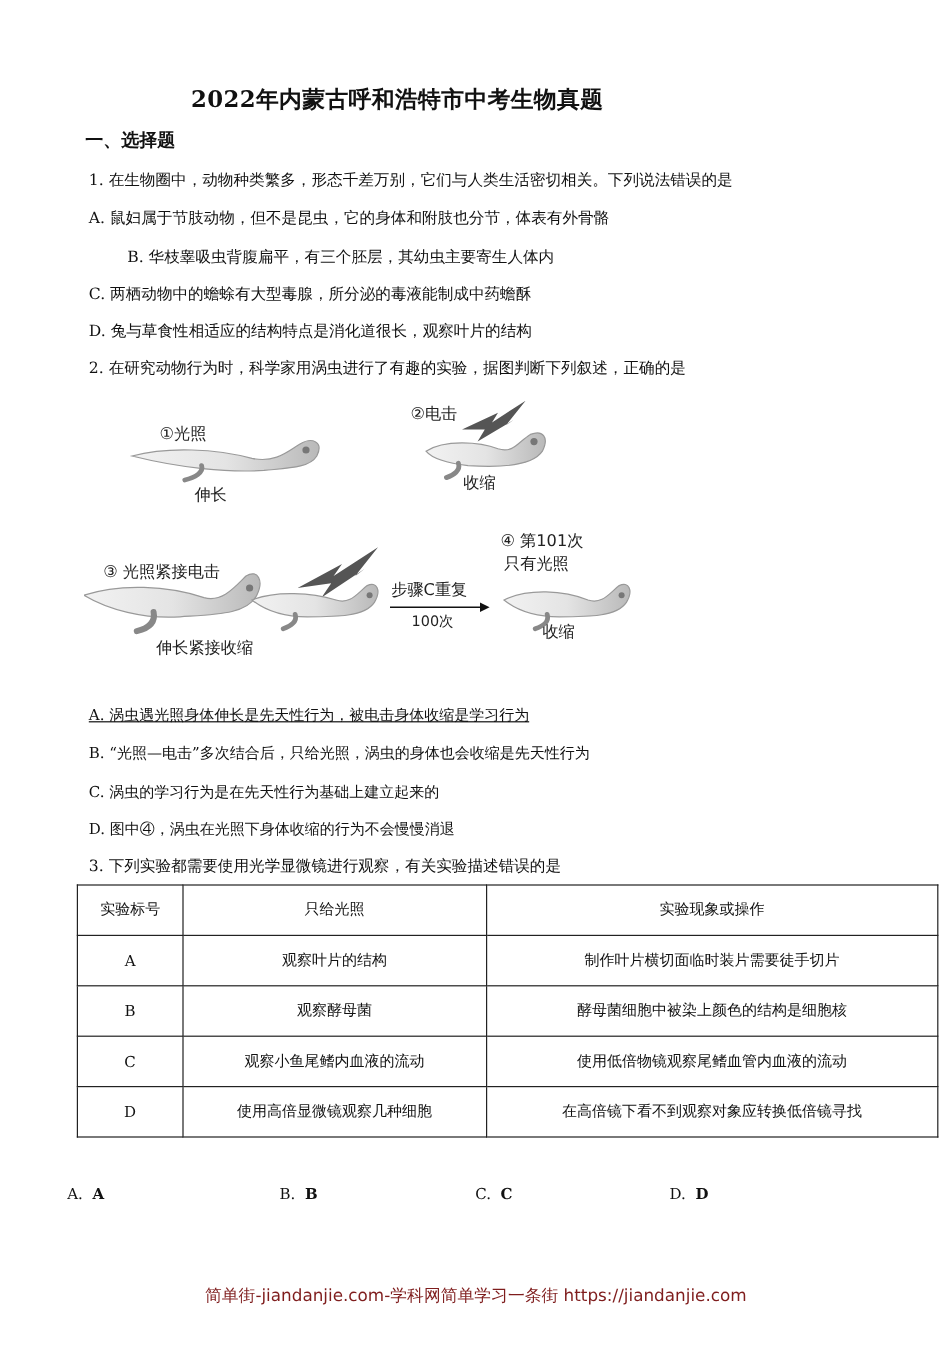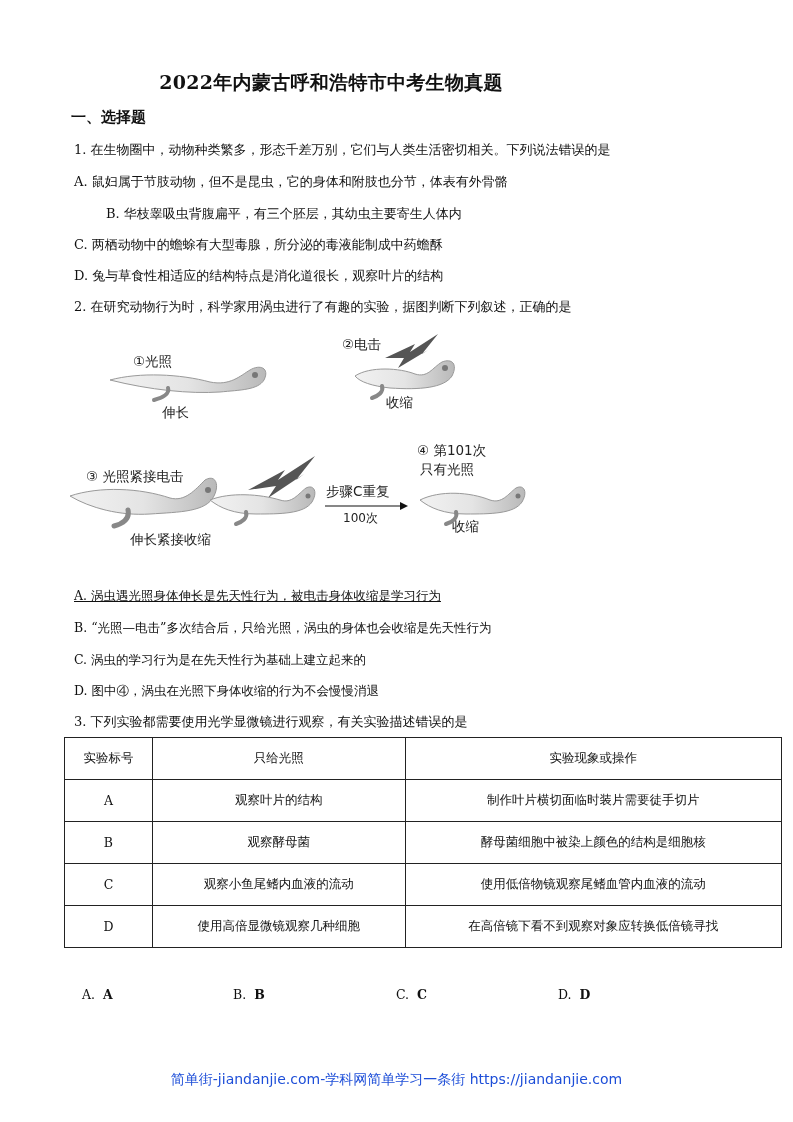--- a/index.html
+++ b/index.html
@@ -24,21 +24,21 @@
     position: absolute; left: 64px; top: 737px; width: 718px;
     border-collapse: collapse; font-size: 12.5px;
   }
   table.exp td, table.exp th {
     border: 1.3px solid #222; height: 41px; text-align: center; font-weight: normal;
     padding: 0;
   }
   .answers { top: 987px; font-size: 12.5px; white-space: nowrap; }
   .footer {
     left: 0; width: 793px; top: 1071px; text-align: center;
-    font-family: "DejaVu Sans", sans-serif; font-size: 14px; color: #1d4ed8;
+    font-family: "DejaVu Sans", sans-serif; font-size: 14px; color: #7f1d1d;
   }
 </style>
 </head>
 <body>
 
 <div class="abs title">2022年内蒙古呼和浩特市中考生物真题</div>
 <div class="abs section">一、选择题</div>
 
 <div class="abs line" style="top:141px;">1. 在生物圈中，动物种类繁多，形态千差万别，它们与人类生活密切相关。下列说法错误的是</div>
 <div class="abs line" style="top:173px;">A. 鼠妇属于节肢动物，但不是昆虫，它的身体和附肢也分节，体表有外骨骼</div>
@@ -145,21 +145,21 @@
     <td>使用低倍物镜观察尾鳍血管内血液的流动</td>
   </tr>
   <tr>
     <td>D</td>
     <td>使用高倍显微镜观察几种细胞</td>
     <td>在高倍镜下看不到观察对象应转换低倍镜寻找</td>
   </tr>
 </tbody>
   </table>
 
-<div class="abs answers" style="left:82px;">
+<div class="abs answers" style="left:56px;">
   <span>A.</span>
   <span style="font-weight:bold;margin-left:4px;">A</span>
 </div>
 <div class="abs answers" style="left:233px;">
   <span>B.</span>
   <span style="font-weight:bold;margin-left:4px;">B</span>
 </div>
 <div class="abs answers" style="left:396px;">
   <span>C.</span>
   <span style="font-weight:bold;margin-left:4px;">C</span>

